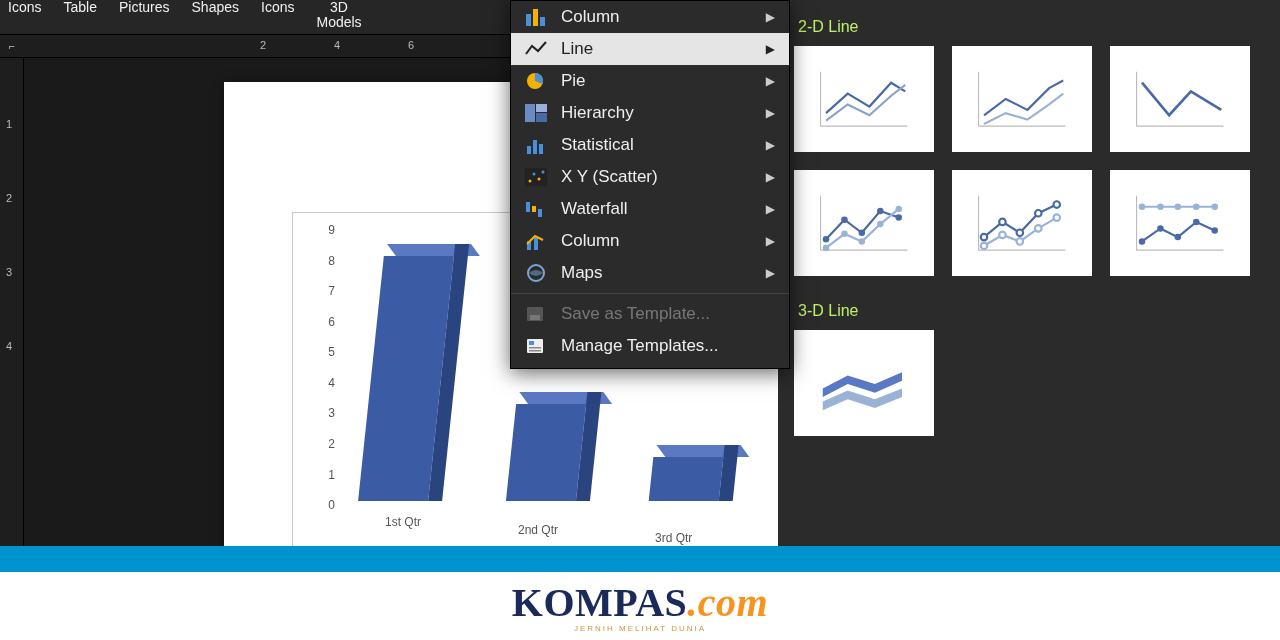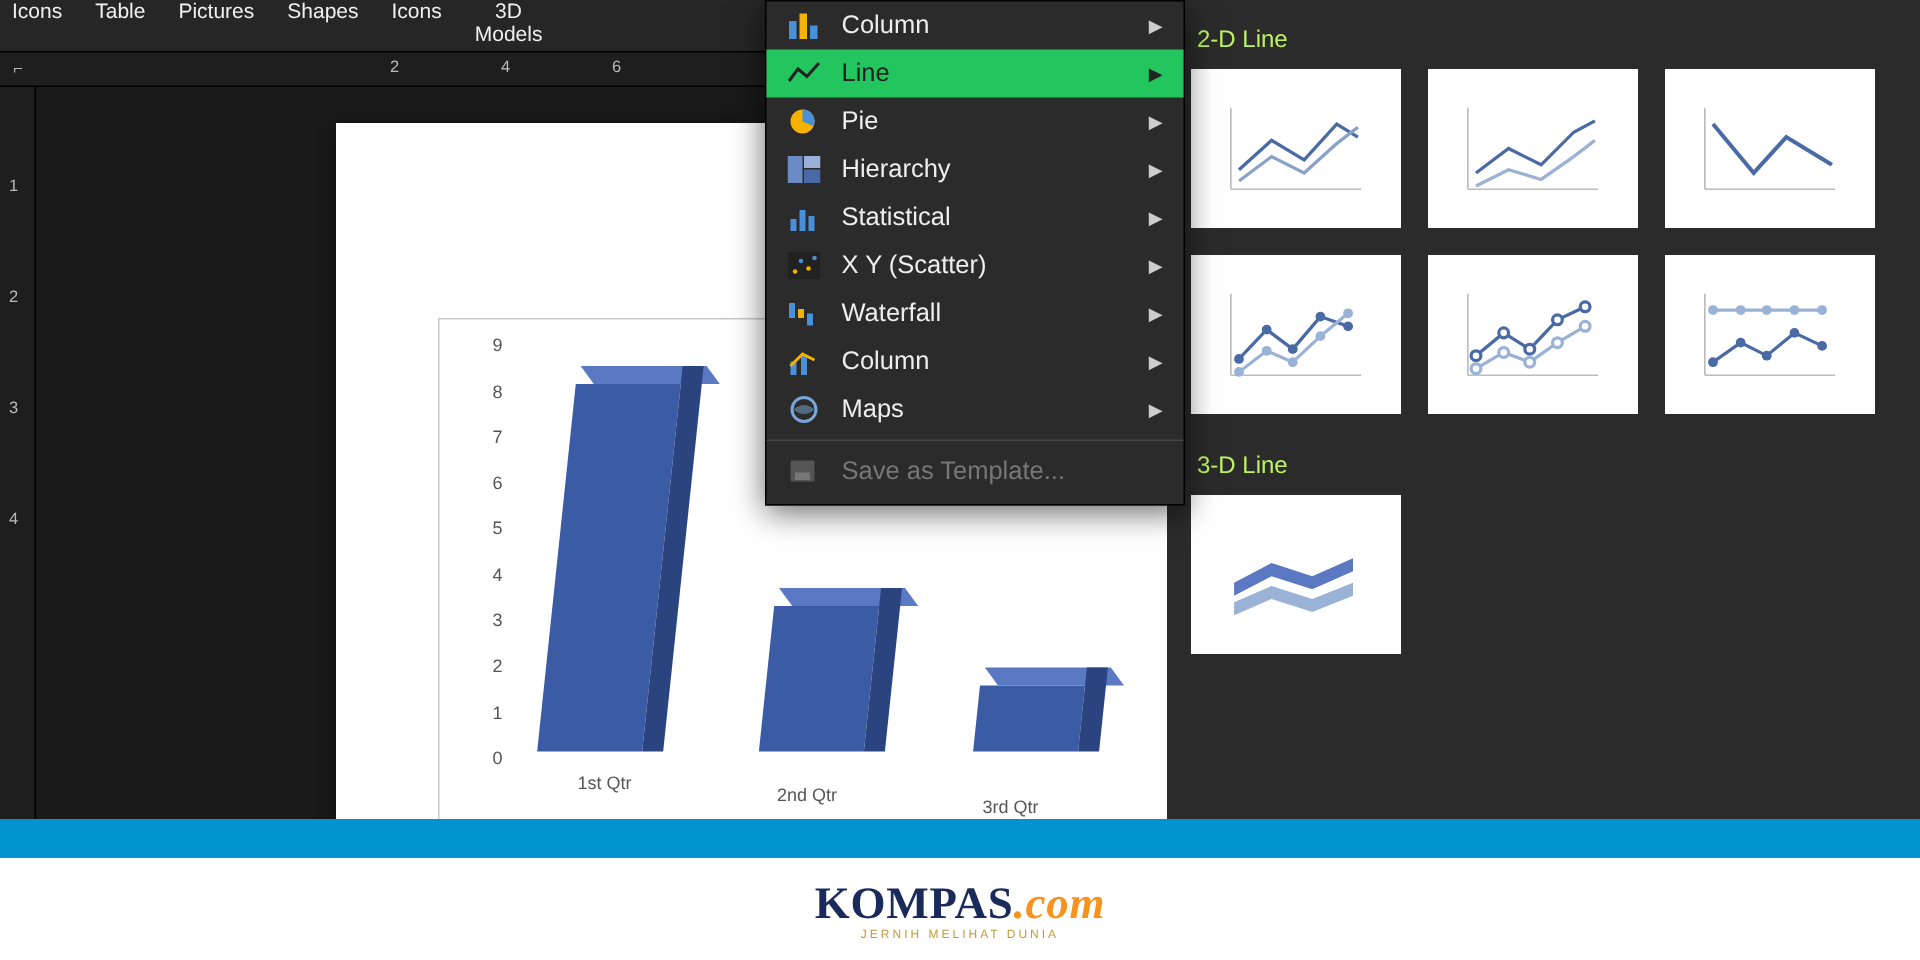--- a/index.html
+++ b/index.html
@@ -128,21 +128,21 @@
   }
   .chartmenu .row {
     display:flex; align-items:center; gap:14px;
     padding: 6px 14px 6px 14px;
     font-size:17px; color:#eee;
     position:relative;
   }
   .chartmenu .row .arrow {
     margin-left:auto; color:#ccc; font-size:12px;
   }
-  .chartmenu .row.sel { background:#22c55e; color:#222; }
+  .chartmenu .row.sel { background:#e5e5e5; color:#222; }
   .chartmenu .row.sel .arrow { color:#222; }
   .chartmenu .row.disabled { color:#777; }
   .chartmenu hr { border:none; border-top:1px solid #444; margin:4px 0; }
   .ico { width:22px; height:18px; display:inline-block; position:relative; }
 
   
   .submenu {
     position:absolute;
     top:0; left: 778px; right:0; bottom:94px;
     background:#2b2b2b;
@@ -160,21 +160,21 @@
 
   
   .brandwrap { position:absolute; left:0; right:0; bottom:0; height:94px; }
   .brandstripe { height:26px; background:#0093d0; }
   .brandmain {
     height:68px; background:#fff; display:flex; flex-direction:column;
     align-items:center; justify-content:center;
   }
   .brandmain .logo {
     font-family: Georgia, 'Times New Roman', serif;
-    font-weight:700; font-size:30px; color:#1a2a5a; letter-spacing:.5px;text-align:right;
+    font-weight:700; font-size:40px; color:#1a2a5a; letter-spacing:.5px;text-align:right;
   }
   .brandmain .logo b { color:#f7931e; font-style:italic; font-weight:700; }
   .brandmain .tag { font-size:8px; letter-spacing:2px; color:#c59a3a; margin-top:-2px; }
 </style>
 </head>
 <body>
 
 <div class="ribbon">
   <div class="group">
       <span>Icons</span>
@@ -365,20 +365,31 @@
   <hr>
   <div class="row disabled">
     <span class="ico">
       <svg viewBox="0 0 22 18">
           <rect x="2" y="2" width="16" height="14" fill="#555" rx="1"></rect>
           <rect x="5" y="10" width="10" height="5" fill="#777"></rect>
         </svg>
     </span>
     <span>Save as Template...</span>
   </div>
+  <div class="row">
+    <span class="ico">
+      <svg viewBox="0 0 22 18">
+          <rect x="2" y="2" width="16" height="14" fill="#eee" rx="1"></rect>
+          <rect x="4" y="4" width="5" height="4" fill="#4a90d9"></rect>
+          <rect x="4" y="10" width="12" height="1.5" fill="#888"></rect>
+          <rect x="4" y="13" width="12" height="1.5" fill="#888"></rect>
+        </svg>
+    </span>
+    <span>Manage Templates...</span>
+  </div>
 </div>
 
 <div class="submenu">
   <h4>2-D Line</h4>
   <div class="tilegrid">
     <div class="tile">
       <svg viewBox="0 0 100 70">
           <line x1="10" y1="60" x2="90" y2="60" stroke="#bbb"></line>
           <line x1="10" y1="10" x2="10" y2="60" stroke="#bbb"></line>
           <polyline points="15,48 35,30 55,42 75,20 88,28" fill="none" stroke="#4a6aa5" stroke-width="2"></polyline>

